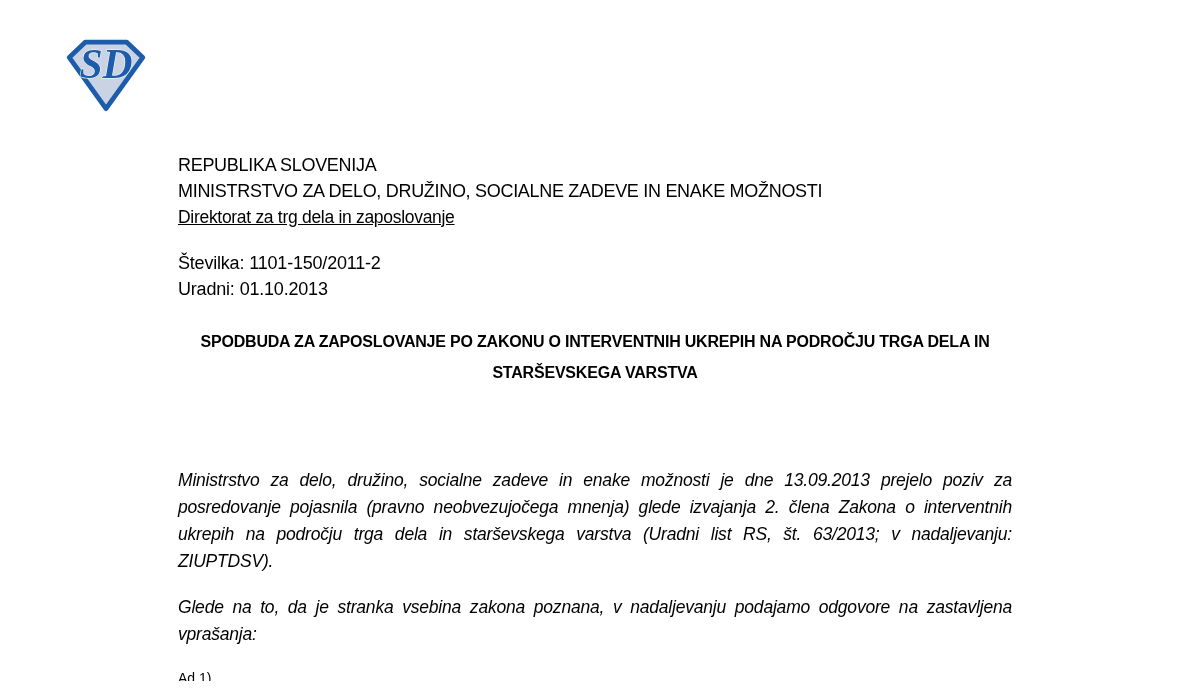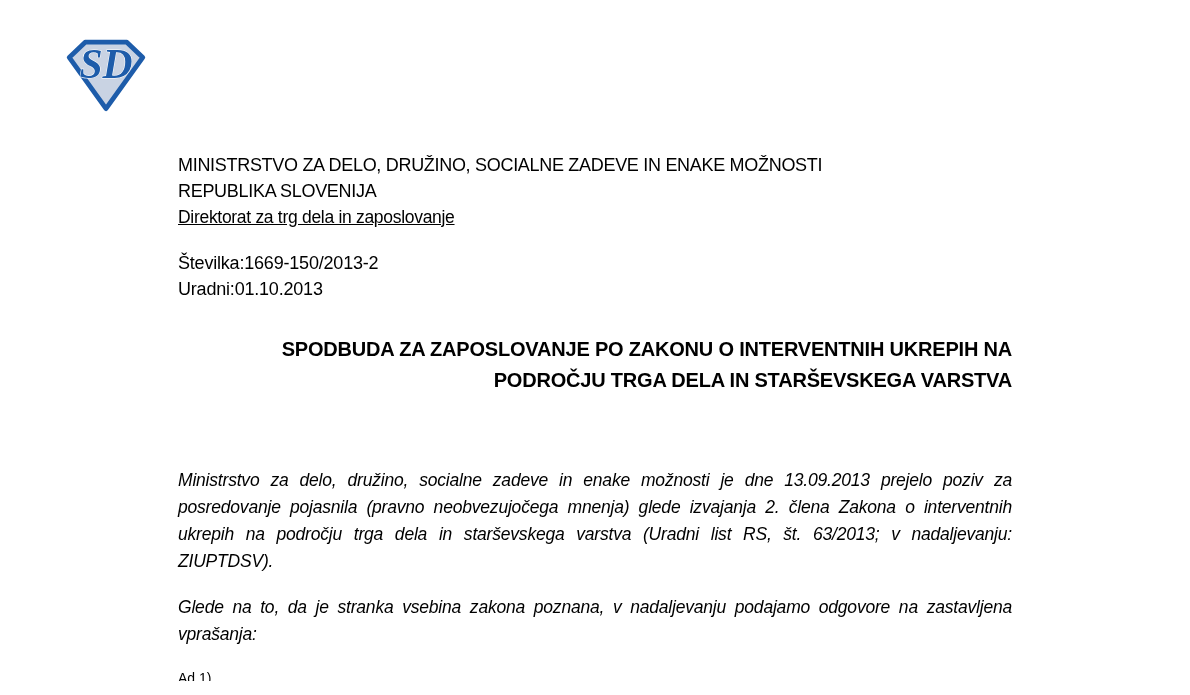--- a/index.html
+++ b/index.html
@@ -39,30 +39,30 @@
   }
   .meta-block {
     position: absolute;
     left: 178px;
     top: 250px;
     font-size: 18px;
     line-height: 26px;
     letter-spacing: -0.2px;
     white-space: nowrap;
   }
-  .meta-label { }
+  .meta-label { margin-right: 5px; }
   .doc-title {
     position: absolute;
     left: 178px;
     right: 178px;
-    top: 334px;
-    font-size: 20px;
+    top: 326px;
+    font-size: 16px;
     font-weight: bold;
     line-height: 31px;
-    text-align: right;
+    text-align: center;
     letter-spacing: -0.2px;
   }
   .para {
     position: absolute;
     left: 178px;
     right: 178px;
     font-size: 17.5px;
     font-weight: normal;
     font-style: italic;
     line-height: 27px;
@@ -83,28 +83,28 @@
 <body>
 
 <div class="page">
 
   <svg class="logo" viewBox="0 0 100 96" aria-hidden="true">
     <path d="M4 26 L24 7 L76 7 L96 26 L50 90 Z" stroke="#1d5caa" stroke-width="6" stroke-linejoin="round" fill="#c9d3e3"></path>
     <text x="50" y="52" text-anchor="middle" font-family="Liberation Serif, serif" font-size="52" font-weight="bold" font-style="italic" stroke="#ffffff" stroke-width="1.2" paint-order="stroke" fill="#1d5caa">SD</text>
   </svg>
 
   <div class="header-block">
+    <div>REPUBLIKA SLOVENIJA</div>
     <div>MINISTRSTVO ZA DELO, DRUŽINO, SOCIALNE ZADEVE IN ENAKE MOŽNOSTI</div>
-    <div>REPUBLIKA SLOVENIJA</div>
     <div class="header-line3">Direktorat za trg dela in zaposlovanje</div>
   </div>
 
   <div class="meta-block">
     <div>
-      <span class="meta-label">Številka:</span><span>1669-150/2013-2</span>
+      <span class="meta-label">Številka:</span><span>1101-150/2011-2</span>
     </div>
     <div>
       <span class="meta-label">Uradni:</span><span>01.10.2013</span>
     </div>
   </div>
 
   <div class="doc-title">SPODBUDA ZA ZAPOSLOVANJE PO ZAKONU O INTERVENTNIH UKREPIH NA PODROČJU TRGA DELA IN STARŠEVSKEGA VARSTVA</div>
 
   <div class="para para-1">Ministrstvo za delo, družino, socialne zadeve in enake možnosti je dne 13.09.2013 prejelo poziv za posredovanje pojasnila (pravno neobvezujočega mnenja) glede izvajanja 2. člena Zakona o interventnih ukrepih na področju trga dela in starševskega varstva (Uradni list RS, št. 63/2013; v nadaljevanju: ZIUPTDSV).</div>
   <div class="para para-2">Glede na to, da je stranka vsebina zakona poznana, v nadaljevanju podajamo odgovore na zastavljena vprašanja:</div>

